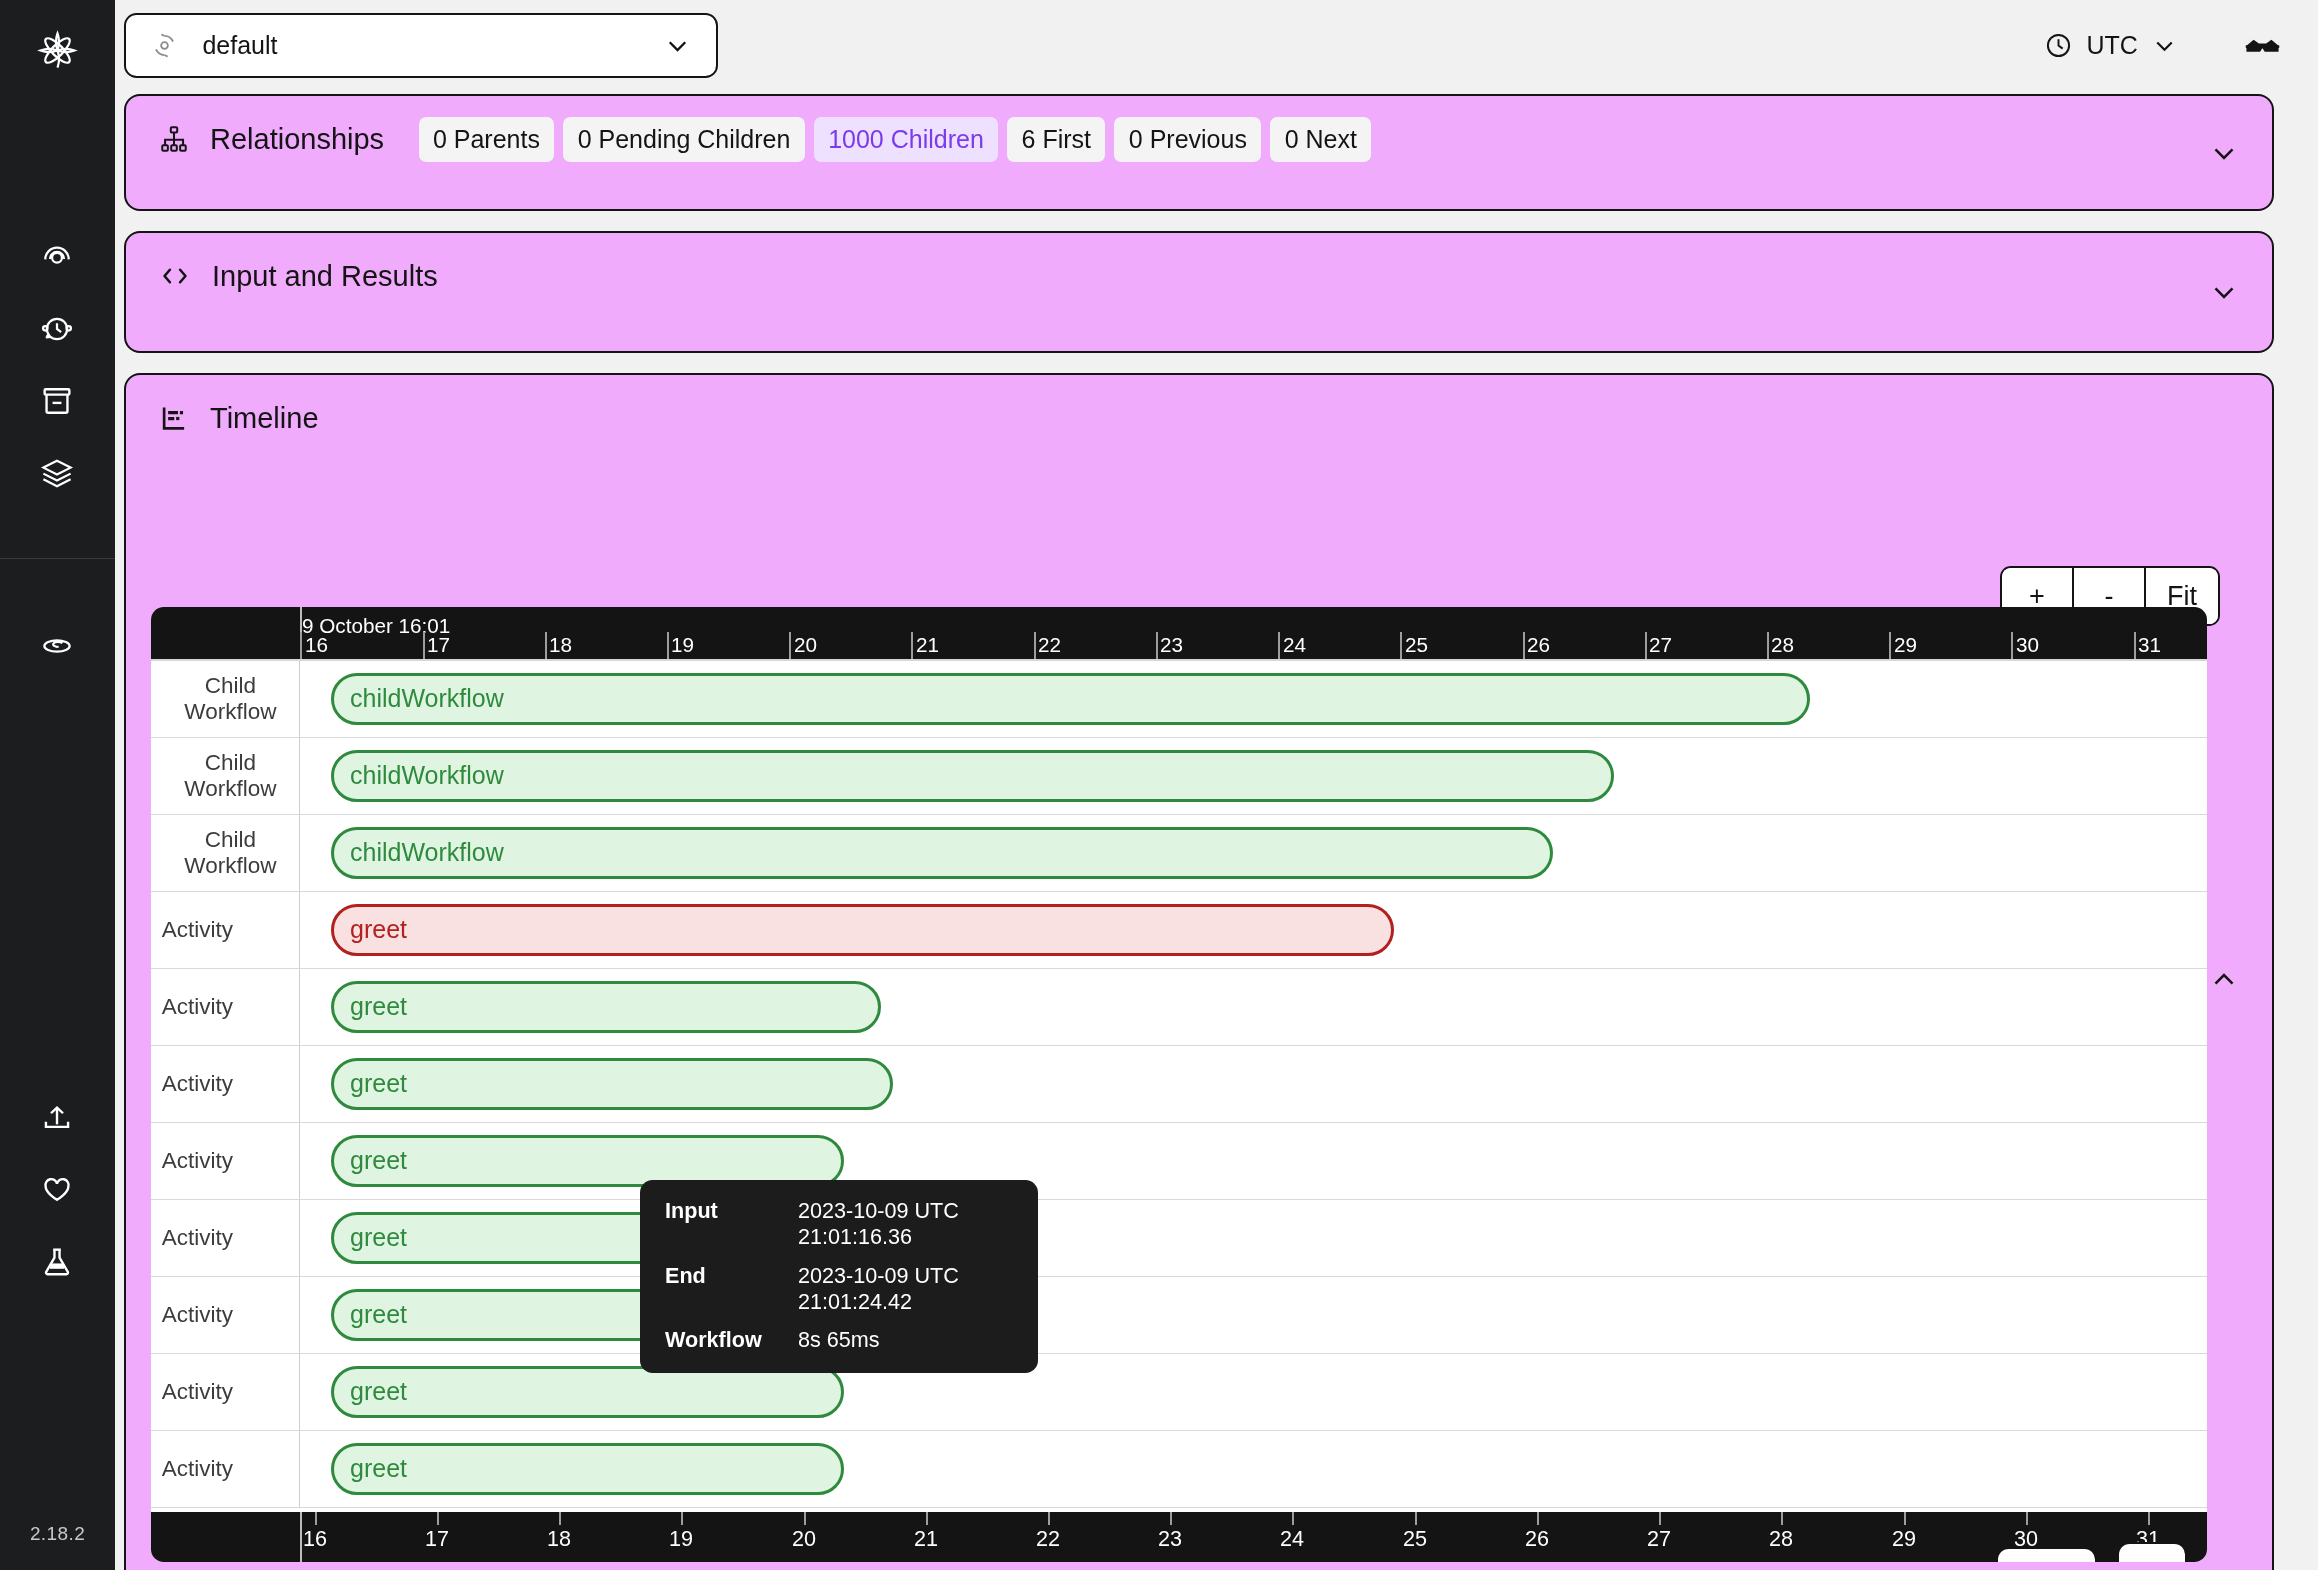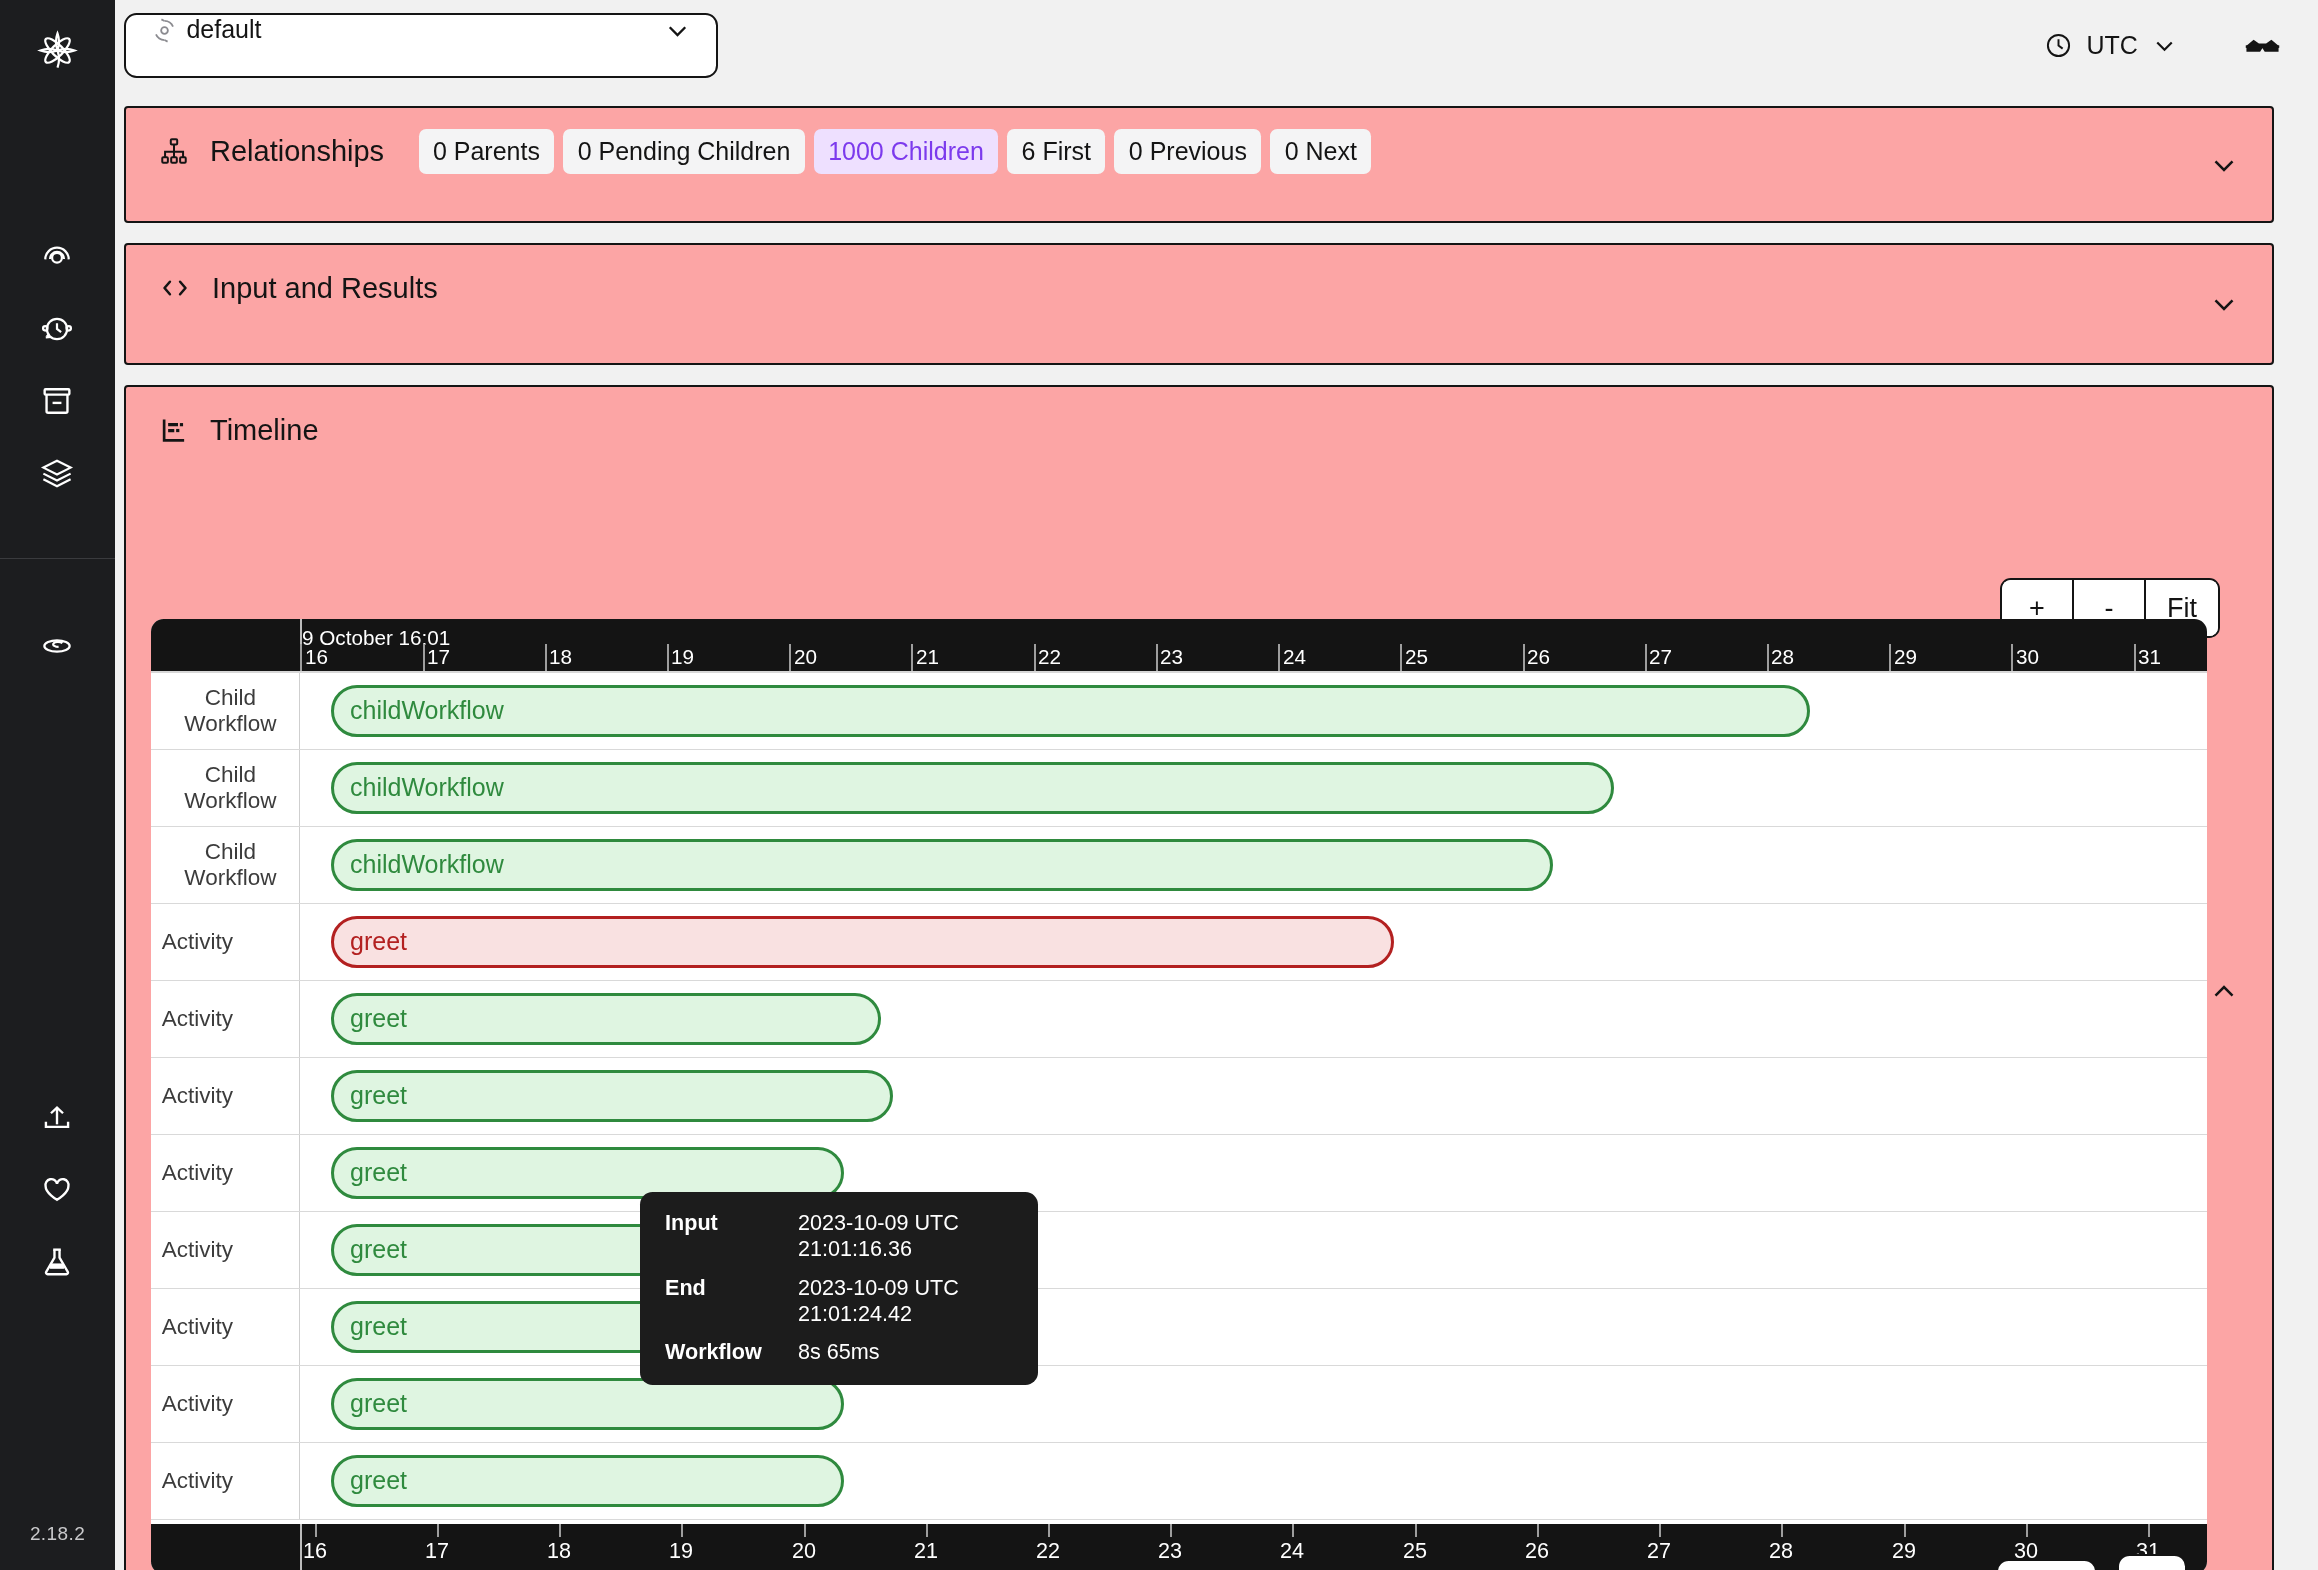--- a/index.html
+++ b/index.html
@@ -34,40 +34,40 @@
   .topbar {
     height: 90px; display: flex; align-items: center;
     padding: 0 36px 0 0; position: relative;
   }
   .ns-select {
     margin-left: 9px;
     width: 594px; height: 65px;
     background: #fff;
     border: 2.7px solid #141414;
     border-radius: 12.6px;
-    display: flex; 
+    display: flex; align-items: center;
     padding: 0 23.4px;
-    gap: 6px;
+    gap: 22px;
     cursor: pointer;
   }
   .ns-label { font-size: 25px; color: #141414; flex: 1 1 auto; }
   .topbar-right {
     position: absolute; right: 36px; top: 0; height: 90px;
     display: flex; align-items: center; gap: 0;
   }
   .tz-btn { display: flex; align-items: center; gap: 12.6px; cursor: pointer; padding: 7.2px 12.6px; }
   .tz-label { font-size: 25px; color: #141414; }
   .glasses-btn { margin-left: 50px; cursor: pointer; display:flex; align-items:center; }
 
   
   .panel {
-    margin: 16px 45px 20px 9px;
-    background: #fca5a5;
+    margin: 4px 45px 20px 9px;
+    background: #f0abfc;
     border: 2.7px solid #141414;
-    border-radius: 4px;
+    border-radius: 16px;
     position: relative;
   }
   .panel-head {
     height: 86px; display: flex; align-items: center;
     padding: 0 32px; gap: 20px; cursor: pointer;
   }
   .panel-title { font-size: 29px; color: #141414; white-space: nowrap; }
   .chev-right { position: absolute; right: 31px; top: 50%; transform: translateY(-50%); cursor: pointer; }
   .pills { display: flex; align-items: center; gap: 9px; margin-left: 14.4px; }
   .pill {

